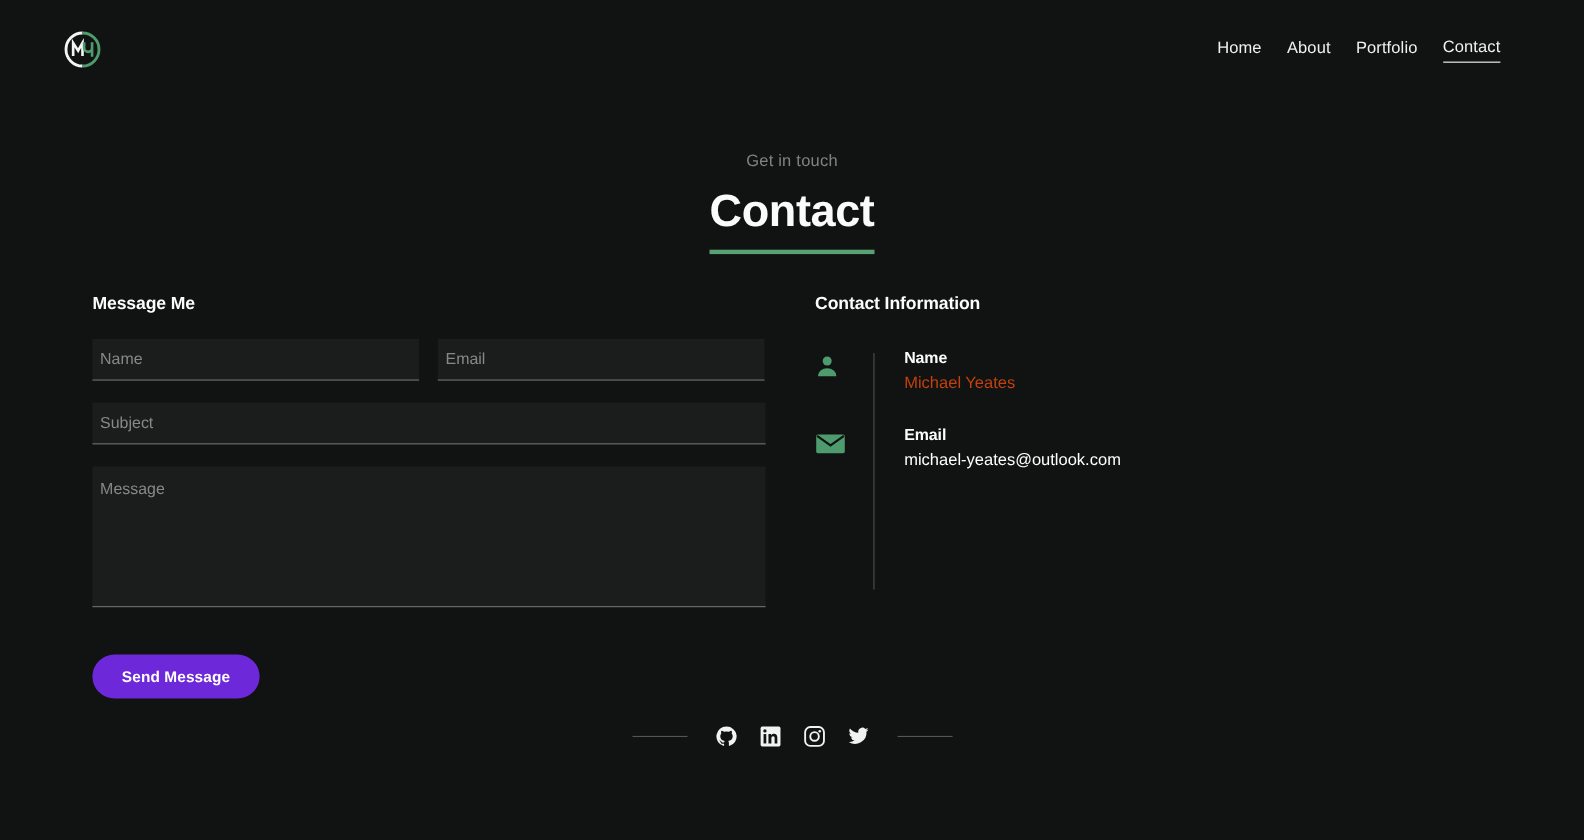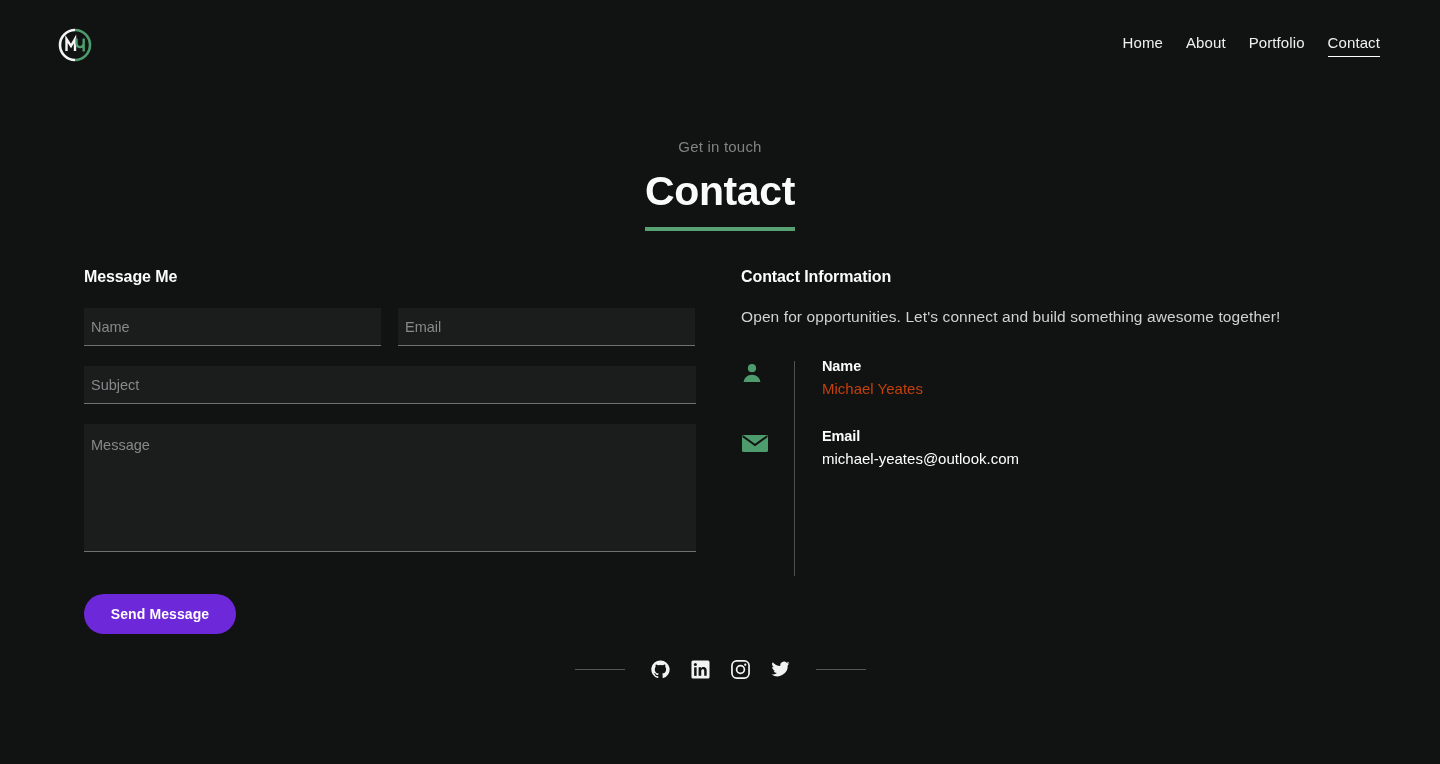--- a/index.html
+++ b/index.html
@@ -30,24 +30,24 @@
   .logo {
     position: absolute;
     left: 58px;
     top: 28px;
     width: 34px;
     height: 34px;
   }
 
   .nav {
     position: absolute;
-    right: 60px;
+    right: 76px;
     top: 34px;
     display: flex;
-    align-items: flex-start;
+    align-items: center;
     gap: 23px;
   }
 
   .nav-item {
     font-size: 15px;
     color: #f0f0f0;
     letter-spacing: 0.1px;
     padding-bottom: 5px;
     cursor: pointer;
     white-space: nowrap;
@@ -314,21 +314,20 @@
 
       <input class="field field-full" type="text" placeholder="Subject" style="">
 
       <textarea class="field field-area" placeholder="Message" style=""></textarea>
 
       <button class="send-btn">Send Message</button>
     </div>
 
     <div class="col-right">
       <div class="section-heading">Contact Information</div>
-      <div class="intro">Open for opportunities. Let's connect and build something awesome together!</div>
 
       <div class="details">
         <div class="details-rule"></div>
 
         <div class="detail">
           <div class="detail-icon">
             <svg width="22" height="22" viewBox="0 0 22 22">
               <circle cx="11" cy="6.2" r="4.1" fill="#4e9c6d"></circle>
               <path d="M2.6 20 a8.4 7.2 0 0 1 16.8 0 z" fill="#4e9c6d"></path>
             </svg>

